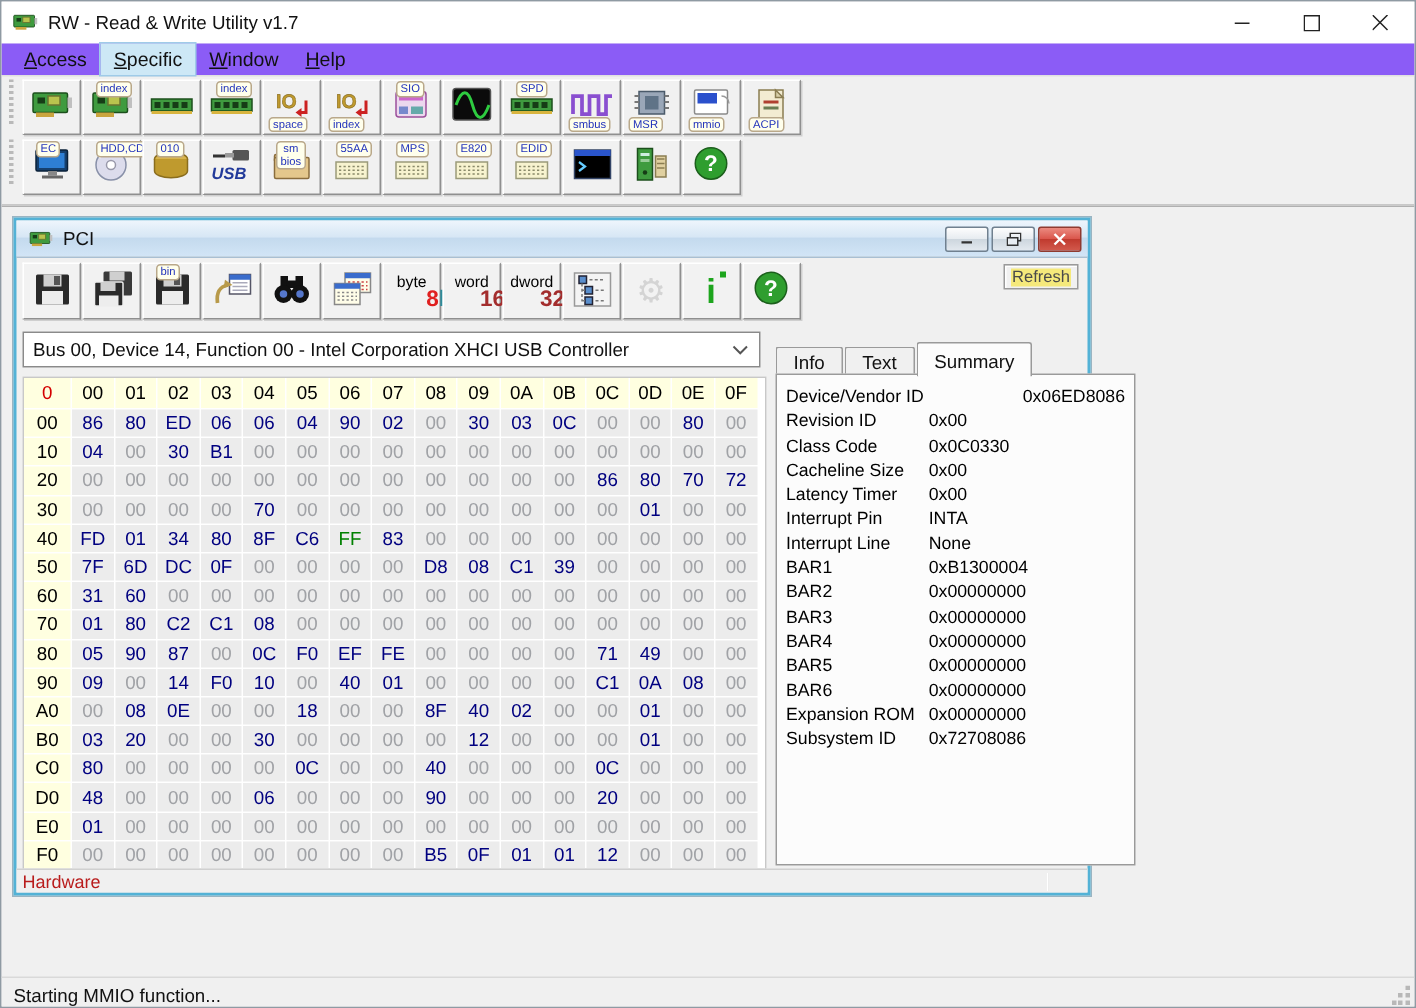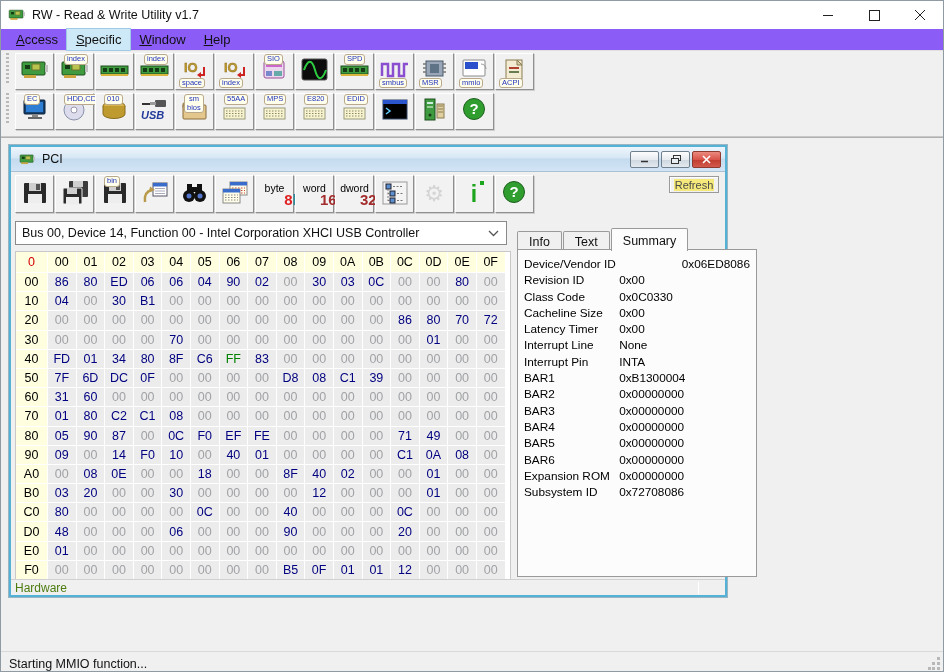--- a/index.html
+++ b/index.html
@@ -67,21 +67,21 @@
 
   
   .tabs{position:absolute;left:506px;top:80px;height:23px;display:flex;align-items:flex-end;font-size:12.5px;}
   .tab{padding:3px 11px 3px 11px;background:#f0f0f0;border:1px solid #9a9a9a;border-bottom:none;border-radius:2px 2px 0 0;margin-right:1px;color:#111;position:relative;top:1px;height:20px;}
   .tab.active{background:#fcfcfc;height:23px;top:1px;z-index:2;padding-top:5px;}
   .panel{position:absolute;left:506px;top:102px;width:240px;height:328px;background:#fcfcfc;border:1px solid #9a9a9a;padding:6px 0 0 6px;overflow:hidden;z-index:1;}
   .srow{display:flex;font-family:"Liberation Mono","DejaVu Sans Mono",monospace;font-size:11.8px;line-height:16.3px;color:#000;white-space:pre;}
   .slabel{min-width:14.5ch;}
   .srow:first-child .sval{margin-left:auto;padding-right:6px;}
 
-  .child-status{position:absolute;left:0;right:0;bottom:0;height:16px;background:#f0f0f0;border-top:1px solid #d0d0d0;display:flex;align-items:center;font-size:12px;color:#4d7c0f;}
+  .child-status{position:absolute;left:0;right:0;bottom:0;height:16px;background:#f0f0f0;border-top:1px solid #d0d0d0;display:flex;align-items:center;font-size:12px;color:#b91c1c;}
   .child-status .lbl{padding-left:4px;}
   .child-status .divider{position:absolute;right:26px;top:2px;bottom:1px;width:1px;background:#c4c4c4;border-right:1px solid #fff;}
 
   
   .statusbar{position:relative;height:24px;background:#f0f0f0;border-top:1px solid #d9d9d9;display:flex;align-items:center;font-size:12.5px;color:#111;}
   .statusbar .txt{padding-left:8px;}
   .sizegrip{position:absolute;right:2px;bottom:2px;}
 </style>
 </head>
 <body>
@@ -766,22 +766,22 @@
           <div class="tab">Info</div>
           <div class="tab">Text</div>
           <div class="tab active">Summary</div>
         </div>
       <div class="panel" id="summary">
           <div class="srow"><span class="slabel">Device/Vendor ID</span><span class="sval">0x06ED8086</span></div>
           <div class="srow"><span class="slabel">Revision ID</span><span class="sval">0x00</span></div>
           <div class="srow"><span class="slabel">Class Code</span><span class="sval">0x0C0330</span></div>
           <div class="srow"><span class="slabel">Cacheline Size</span><span class="sval">0x00</span></div>
           <div class="srow"><span class="slabel">Latency Timer</span><span class="sval">0x00</span></div>
+          <div class="srow"><span class="slabel">Interrupt Pin</span><span class="sval">INTA</span></div>
           <div class="srow"><span class="slabel">Interrupt Line</span><span class="sval">None</span></div>
-          <div class="srow"><span class="slabel">Interrupt Pin</span><span class="sval">INTA</span></div>
           <div class="srow"><span class="slabel">BAR1</span><span class="sval">0xB1300004</span></div>
           <div class="srow"><span class="slabel">BAR2</span><span class="sval">0x00000000</span></div>
           <div class="srow"><span class="slabel">BAR3</span><span class="sval">0x00000000</span></div>
           <div class="srow"><span class="slabel">BAR4</span><span class="sval">0x00000000</span></div>
           <div class="srow"><span class="slabel">BAR5</span><span class="sval">0x00000000</span></div>
           <div class="srow"><span class="slabel">BAR6</span><span class="sval">0x00000000</span></div>
           <div class="srow"><span class="slabel">Expansion ROM</span><span class="sval">0x00000000</span></div>
           <div class="srow"><span class="slabel">Subsystem ID</span><span class="sval">0x72708086</span></div>
         </div>
 

